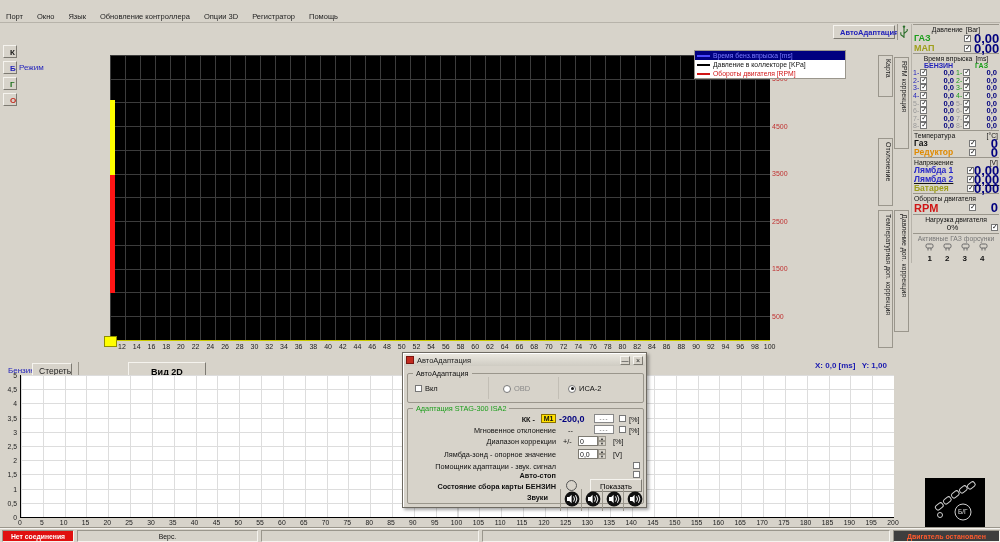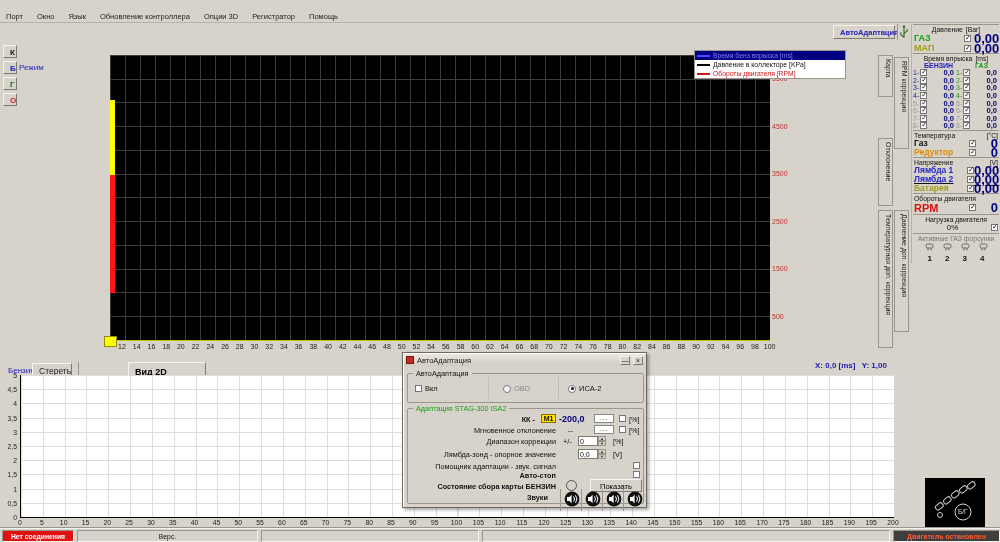--- a/index.html
+++ b/index.html
@@ -50,21 +50,21 @@
   .inj-head{display:flex;font-size:7px;font-weight:bold;justify-content:space-around;}
   .inj-row{display:flex;height:7.6px;align-items:center;font-size:7px;}
   .inj-half{display:flex;align-items:center;width:50%;gap:1px;}
   .inj-half .v{margin-left:auto;font-weight:bold;color:#00007e;font-size:7.6px;padding-right:2px;}
   .fors-icons{display:flex;justify-content:center;gap:9px;margin-top:1px;}
   .fors-nums{display:flex;justify-content:center;gap:13px;font-weight:bold;font-size:8px;}
   
   .fuel-lbl{position:absolute;left:8px;top:366px;color:#2222bb;font-size:8px;}
   .erase-btn{position:absolute;left:32px;top:363px;width:40px;height:13px;font-size:8.5px;text-align:center;line-height:12px;color:#222;}
   .ctl-div{position:absolute;left:78px;top:362px;width:1px;height:14px;background:#9a968c;}
-  .view2d-btn{position:absolute;left:128px;top:362px;width:78px;height:21px;font-weight:bold;font-size:9px;text-align:left;line-height:13px;}
+  .view2d-btn{position:absolute;left:128px;top:362px;width:78px;height:21px;font-weight:bold;font-size:9px;text-align:center;line-height:13px;}
   .xy-readout{position:absolute;left:815px;top:361px;font-size:8px;font-weight:bold;color:#1a1ab0;white-space:nowrap;}
   
   .wchart{position:absolute;left:20px;top:375px;width:873px;height:142px;background-color:#fff;
     background-image:repeating-linear-gradient(to right,#ddd 0 1px,transparent 1px 21.825px),
                      repeating-linear-gradient(to bottom,#ddd 0 1px,transparent 1px 14.2px);
     border-left:1px solid #000;border-bottom:1px solid #000;}
   .wxt{position:absolute;font-size:6.8px;color:#222;width:18px;text-align:center;}
   .wyt{position:absolute;font-size:6.8px;color:#222;width:14px;text-align:right;}
   
   .dialog{position:absolute;left:402px;top:352px;width:245px;height:156px;background:#d7d3ca;border:1px solid #6e6a62;box-shadow:1px 1px 0 #fff inset,2px 2px 3px rgba(0,0,0,.35);z-index:20;box-sizing:border-box;}

